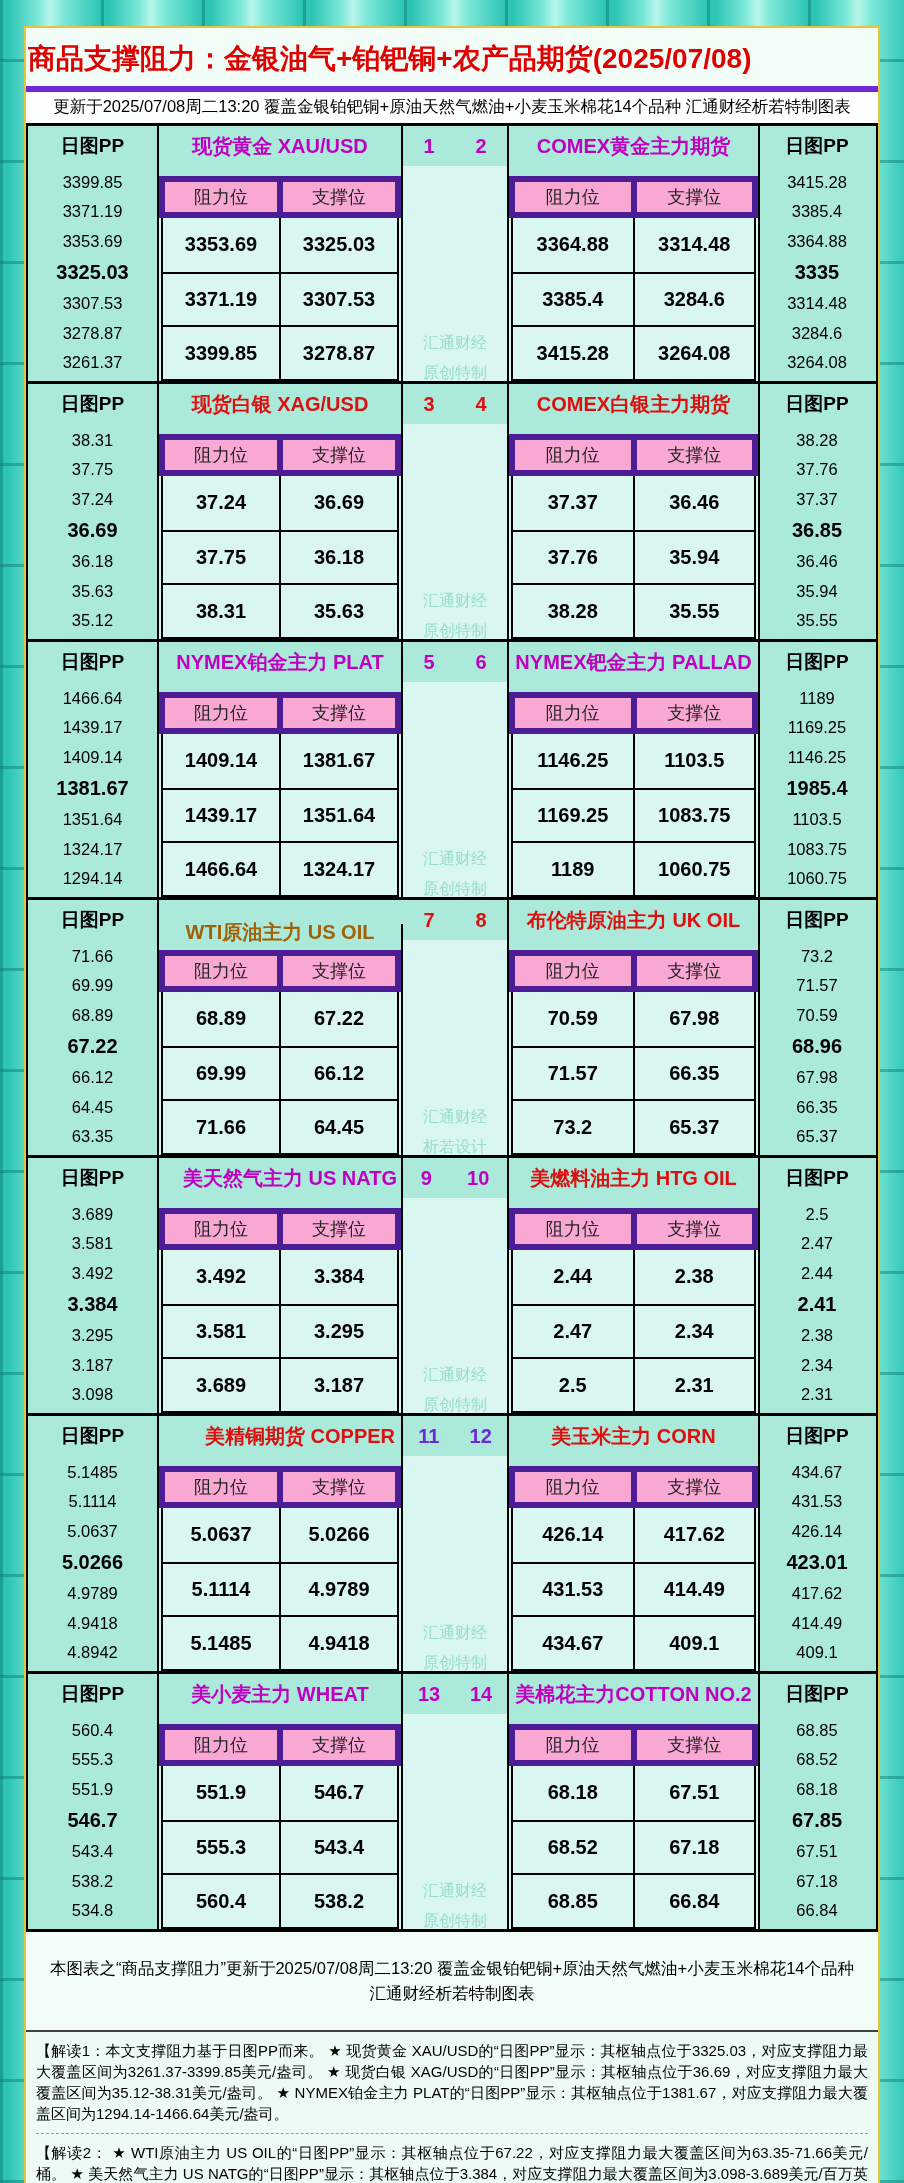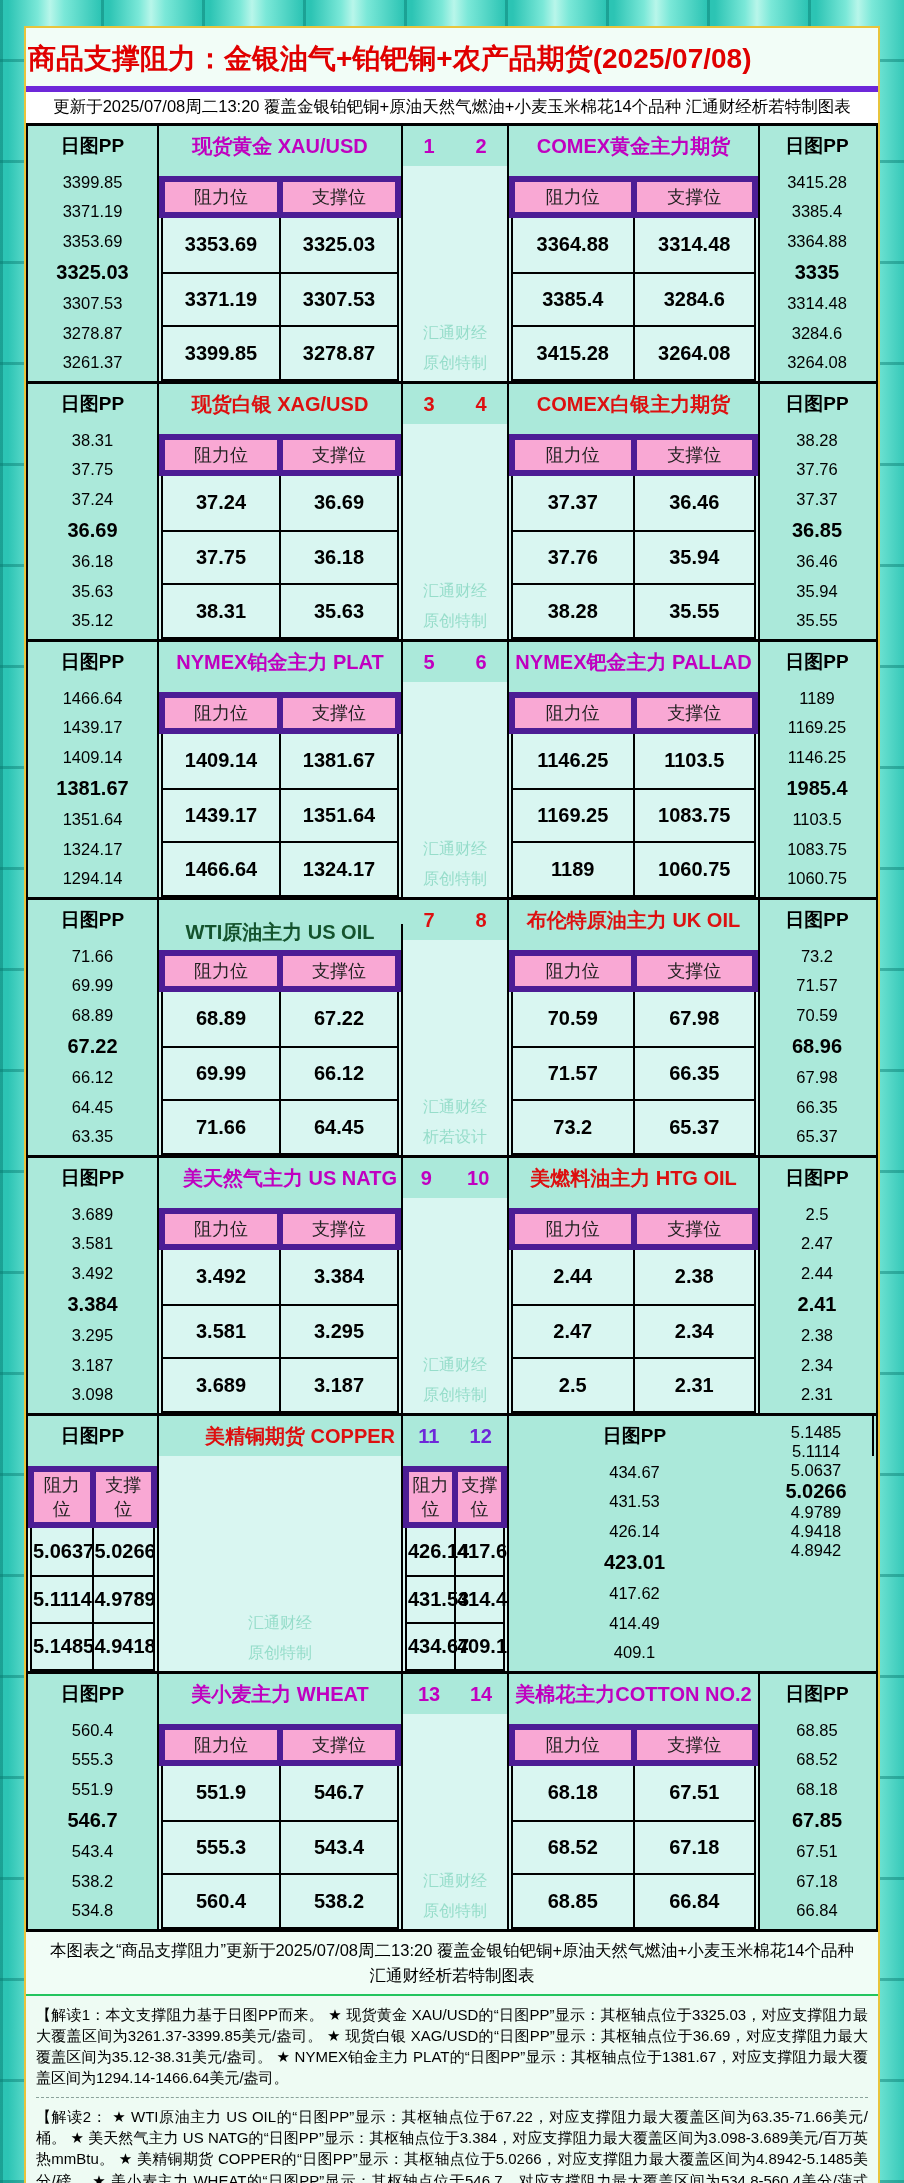--- a/index.html
+++ b/index.html
@@ -53,27 +53,27 @@
   }
   table.rs-table th{
     border:6px solid #4c1d95;font-size:18px;font-weight:normal;color:#222;
     height:28px;background:#f9a8d4;
   }
   table.rs-table td{
     border:2px solid #000;text-align:center;font-size:20px;font-weight:bold;color:#000;
   }
   .midcol{
     background:#d9f6f1;display:flex;flex-direction:column;justify-content:flex-end;
-    align-items:center;padding-bottom:10px;
+    align-items:center;
   }
   .wm-line{color:#96ddca;font-size:16px;line-height:1.0;margin-top:14px;}
   .summary{
-    background:#f1fdf6;border-bottom:2px solid #22c55e;
+    background:#f1fdf6;border-bottom:2px solid #404040;
     text-align:center;font-size:16.5px;color:#000;
-    padding:6px 14px;line-height:1.5;
+    padding:24px 14px;line-height:1.5;
   }
   .notes{background:#eefbf3;padding:8px 10px 14px;position:relative;}
   .note{font-size:15px;color:#000;line-height:1.42;text-align:justify;}
   .note.second{border-top:1px dashed #8aa29a;margin-top:8px;padding-top:8px;}
 </style>
 </head>
 <body>
 
 <div class="sheet">
   <div class="title">商品支撑阻力：金银油气+铂钯铜+农产品期货(2025/07/08)</div>
@@ -333,21 +333,21 @@
           <div class="ppv">1146.25</div>
           <div class="ppv pivot">1985.4</div>
           <div class="ppv">1103.5</div>
           <div class="ppv">1083.75</div>
           <div class="ppv">1060.75</div>
         </div>
   </div>
 
   <div class="block">
     <div class="hcell pp-hdr bdr-r">日图PP</div>
-    <div class="hcell inst-hdr bdr-r inst-left" style="color: #14532d; margin-top: 24px;">WTI原油主力 US OIL</div>
+    <div class="hcell inst-hdr bdr-r inst-left" style="color: #a16207; margin-top: 24px;">WTI原油主力 US OIL</div>
     <div class="hcell mid-hdr bdr-r" style="color: rgb(221, 16, 16);">
       <span>7</span>
       <span>8</span>
     </div>
     <div class="hcell inst-hdr bdr-r inst-right" style="color: rgb(221, 16, 16);">布伦特原油主力 UK OIL</div>
     <div class="hcell pp-hdr">日图PP</div>
 
     <div class="ppcol bdr-r left">
           <div class="ppv">71.66</div>
           <div class="ppv">69.99</div>
@@ -510,20 +510,21 @@
         </div>
   </div>
 
   <div class="block">
     <div class="hcell pp-hdr bdr-r">日图PP</div>
     <div class="hcell inst-hdr bdr-r inst-left" style="color: rgb(221, 16, 16); margin-left: 40px;">美精铜期货 COPPER</div>
     <div class="hcell mid-hdr bdr-r" style="color: #6d28d9;">
       <span>11</span>
       <span>12</span>
     </div>
+    <div class="hcell inst-hdr bdr-r inst-right" style="color: rgb(221, 16, 16);">美玉米主力 CORN</div>
     <div class="hcell pp-hdr">日图PP</div>
 
     <div class="ppcol bdr-r left">
           <div class="ppv">5.1485</div>
           <div class="ppv">5.1114</div>
           <div class="ppv">5.0637</div>
           <div class="ppv pivot">5.0266</div>
           <div class="ppv">4.9789</div>
           <div class="ppv">4.9418</div>
           <div class="ppv">4.8942</div>

